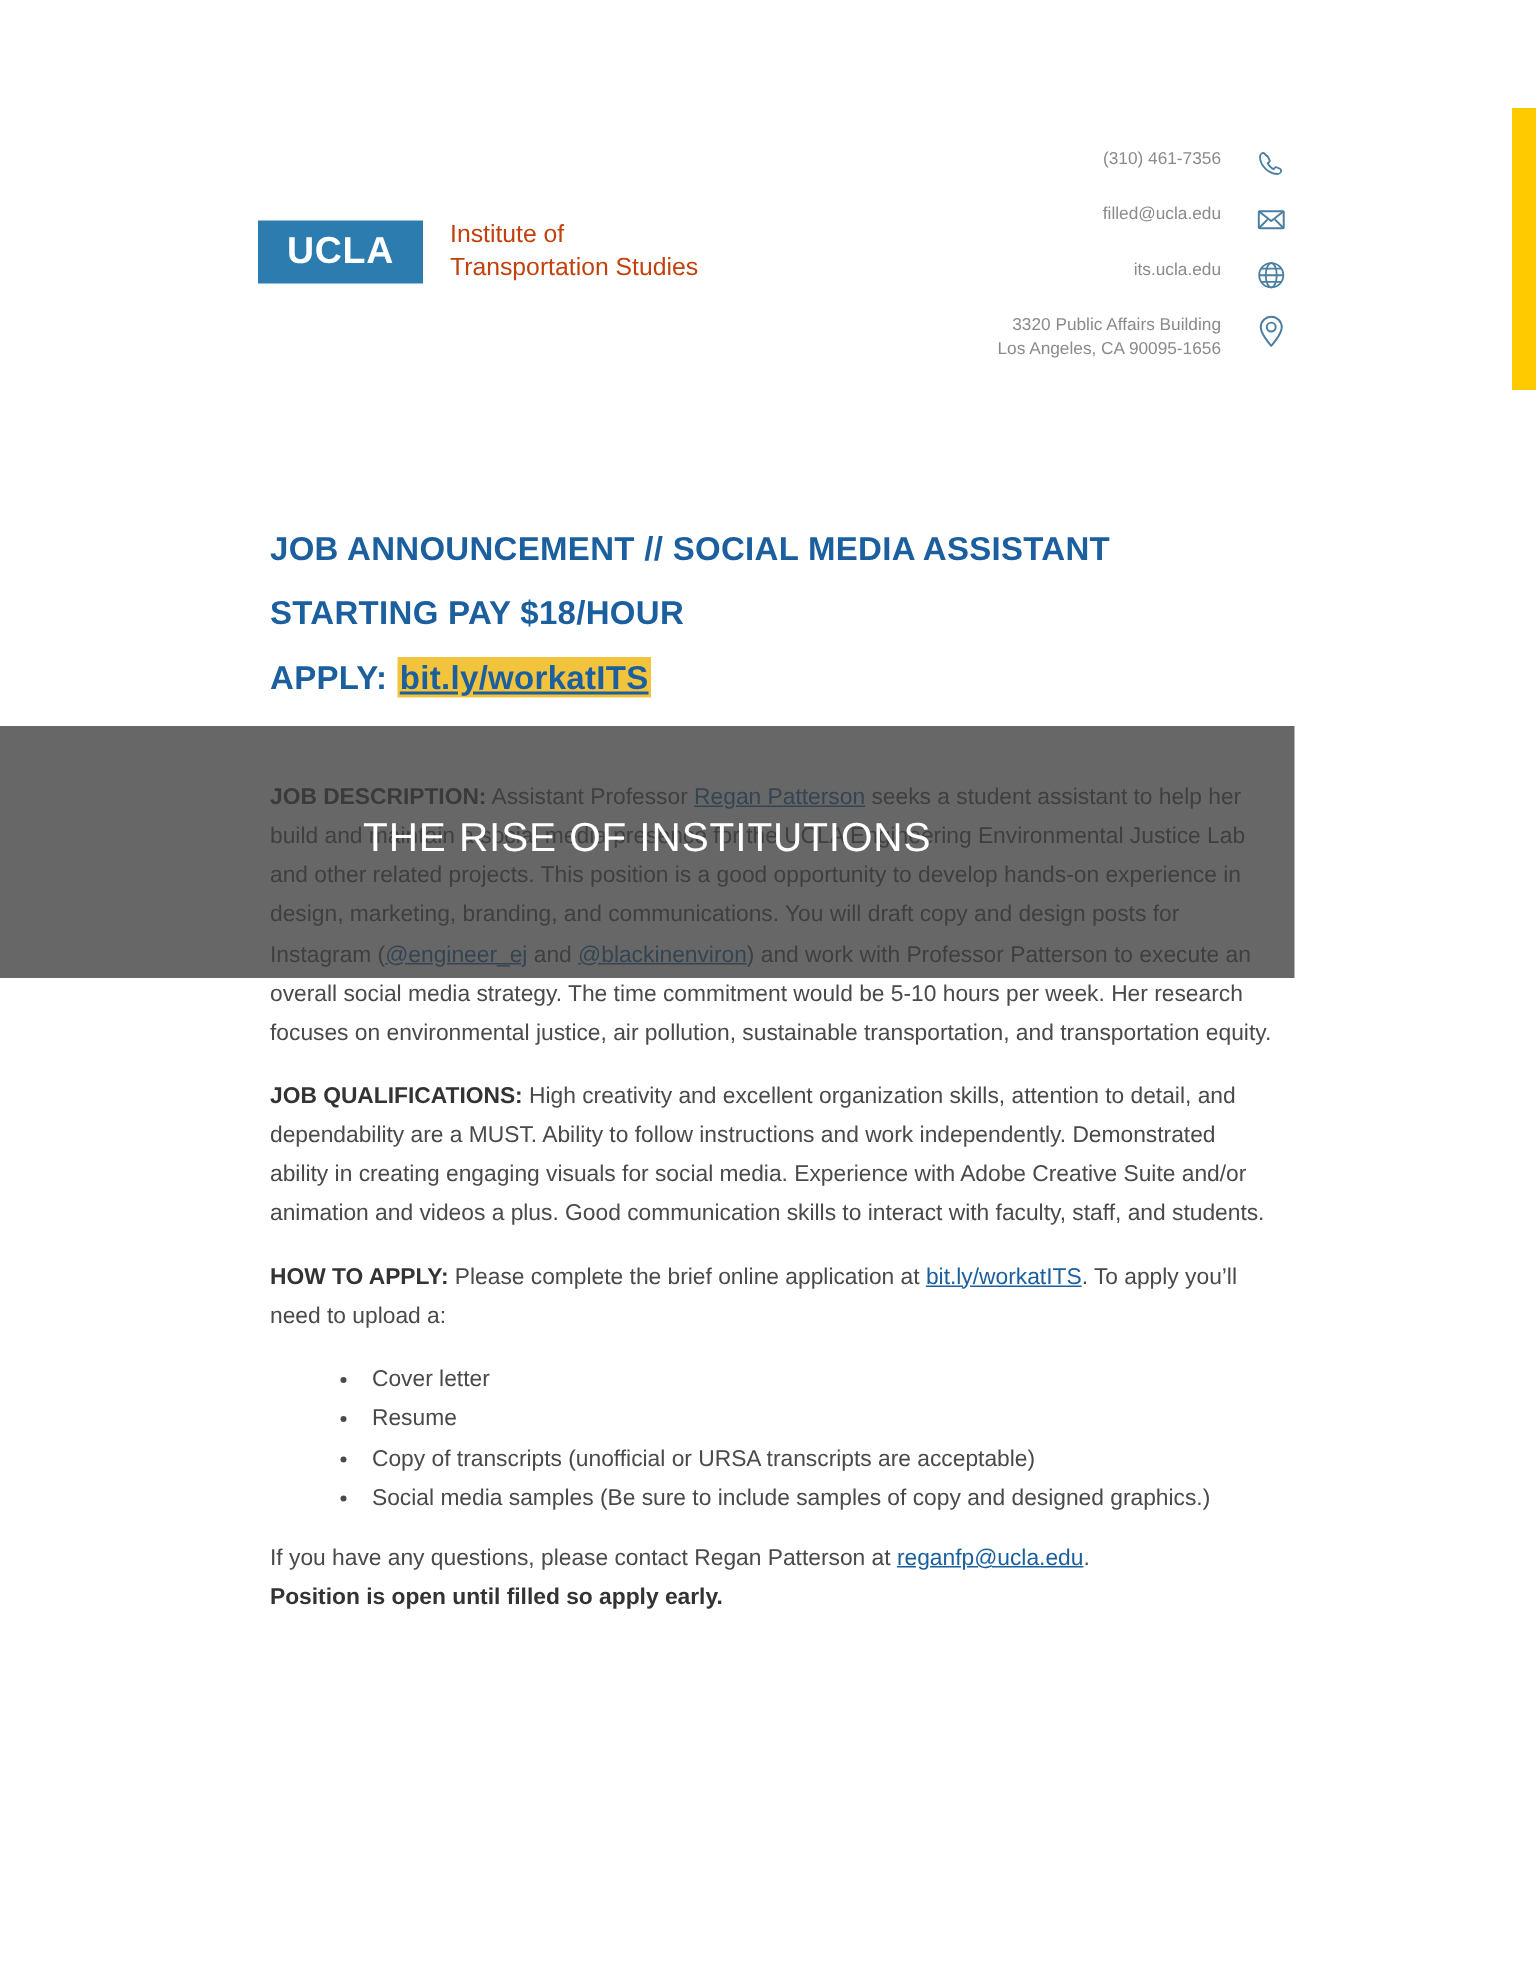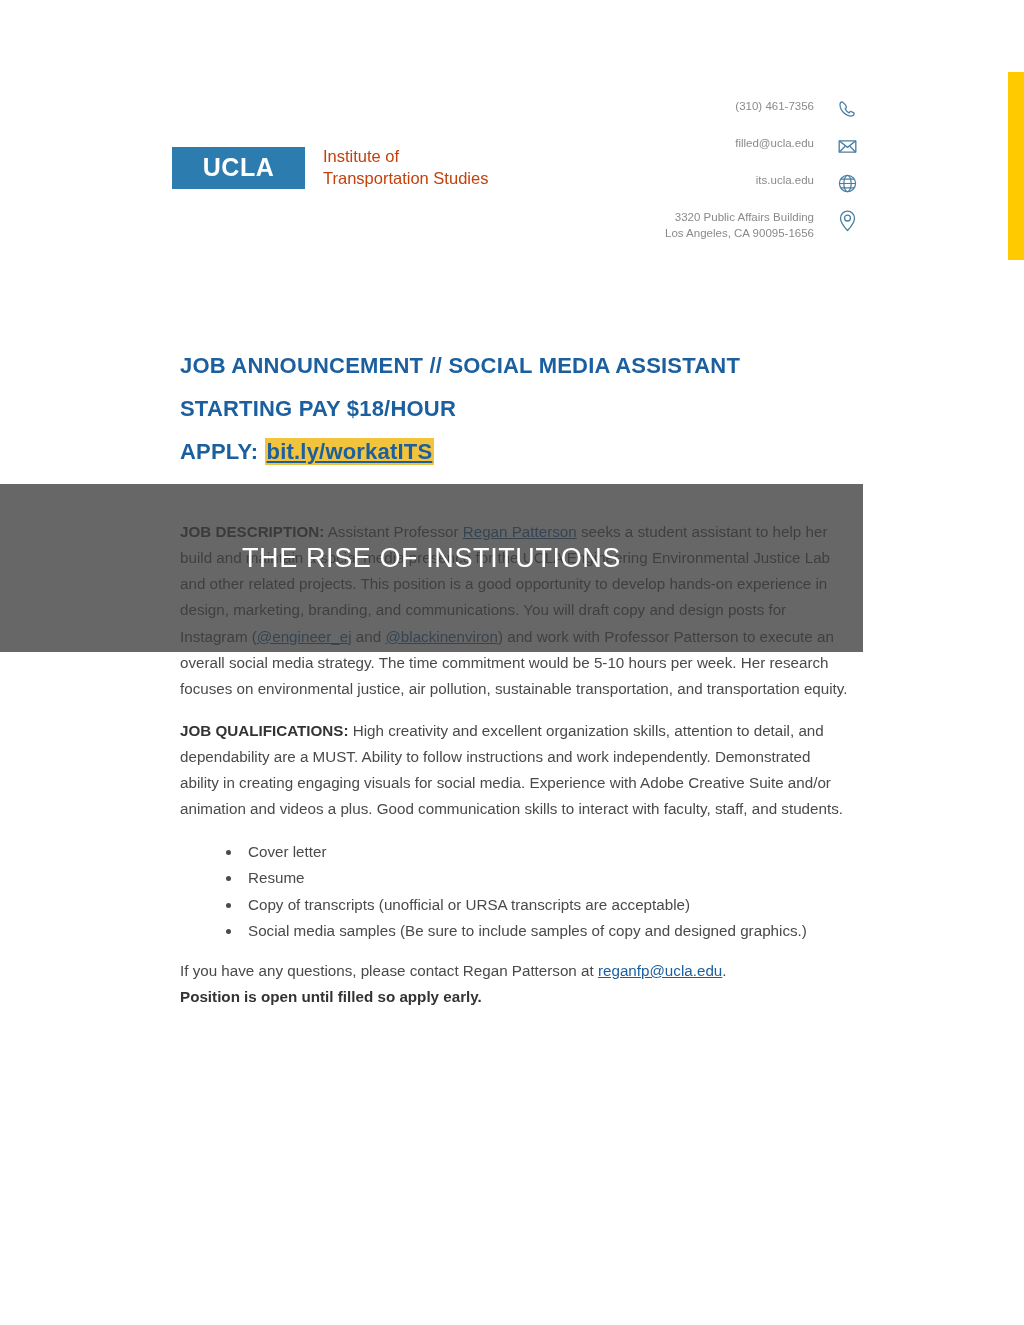--- a/index.html
+++ b/index.html
@@ -41,21 +41,21 @@
   }
 
   #logo-block {
     position: absolute;
     left: 172px;
     top: 146px;
     display: flex;
     align-items: center;
   }
   #logo-mark {
-    width: 133px;
+    width: 110px;
     height: 42px;
     background: #2c7cb0;
     display: flex;
     align-items: center;
     justify-content: center;
   }
   #logo-mark span {
     color: #ffffff;
     font-size: 25px;
     font-weight: 700;
@@ -257,20 +257,21 @@
   <div id="content">
 
     <h1 class="headline">JOB ANNOUNCEMENT // SOCIAL MEDIA ASSISTANT</h1>
     <h1 class="headline">STARTING PAY $18/HOUR</h1>
     <h1 class="headline apply"><span>APPLY: </span><a class="hl-link" href="#">bit.ly/workatITS</a></h1>
 
     <p class="para" id="para-description"><b class="lead">JOB DESCRIPTION:</b><span> Assistant Professor </span><a class="inline-link" href="#">Regan Patterson</a><span> seeks a student assistant to help her build and maintain a social media presence for the UCLA Engineering Environmental Justice Lab and other related projects. This position is a good opportunity to develop hands-on experience in design, marketing, branding, and communications. You will draft copy and design posts for Instagram (</span><a class="inline-link" href="#">@engineer_ej</a><span> and </span><a class="inline-link" href="#">@blackinenviron</a><span>) and work with Professor Patterson to execute an overall social media strategy. The time commitment would be 5-10 hours per week. Her research focuses on environmental justice, air pollution, sustainable transportation, and transportation equity.</span></p>
 
     <p class="para"><b class="lead">JOB QUALIFICATIONS:</b><span> High creativity and excellent organization skills, attention to detail, and dependability are a MUST. Ability to follow instructions and work independently. Demonstrated ability in creating engaging visuals for social media. Experience with Adobe Creative Suite and/or animation and videos a plus. Good communication skills to interact with faculty, staff, and students.</span></p>
 
+    <p class="para"><b class="lead">HOW TO APPLY:</b><span> Please complete the brief online application at </span><a class="inline-link" href="#">bit.ly/workatITS</a><span>. To apply you’ll need to upload a:</span></p>
 
     <ul class="bullets">
       <li>Cover letter</li>
       <li>Resume</li>
       <li>Copy of transcripts (unofficial or URSA transcripts are acceptable)</li>
       <li>Social media samples (Be sure to include samples of copy and designed graphics.)</li>
     </ul>
 
     <p class="para"><span>If you have any questions, please contact Regan Patterson at </span><a class="inline-link" href="#">reganfp@ucla.edu</a><span>.</span><br><b class="lead">Position is open until filled so apply early.</b></p>
 

